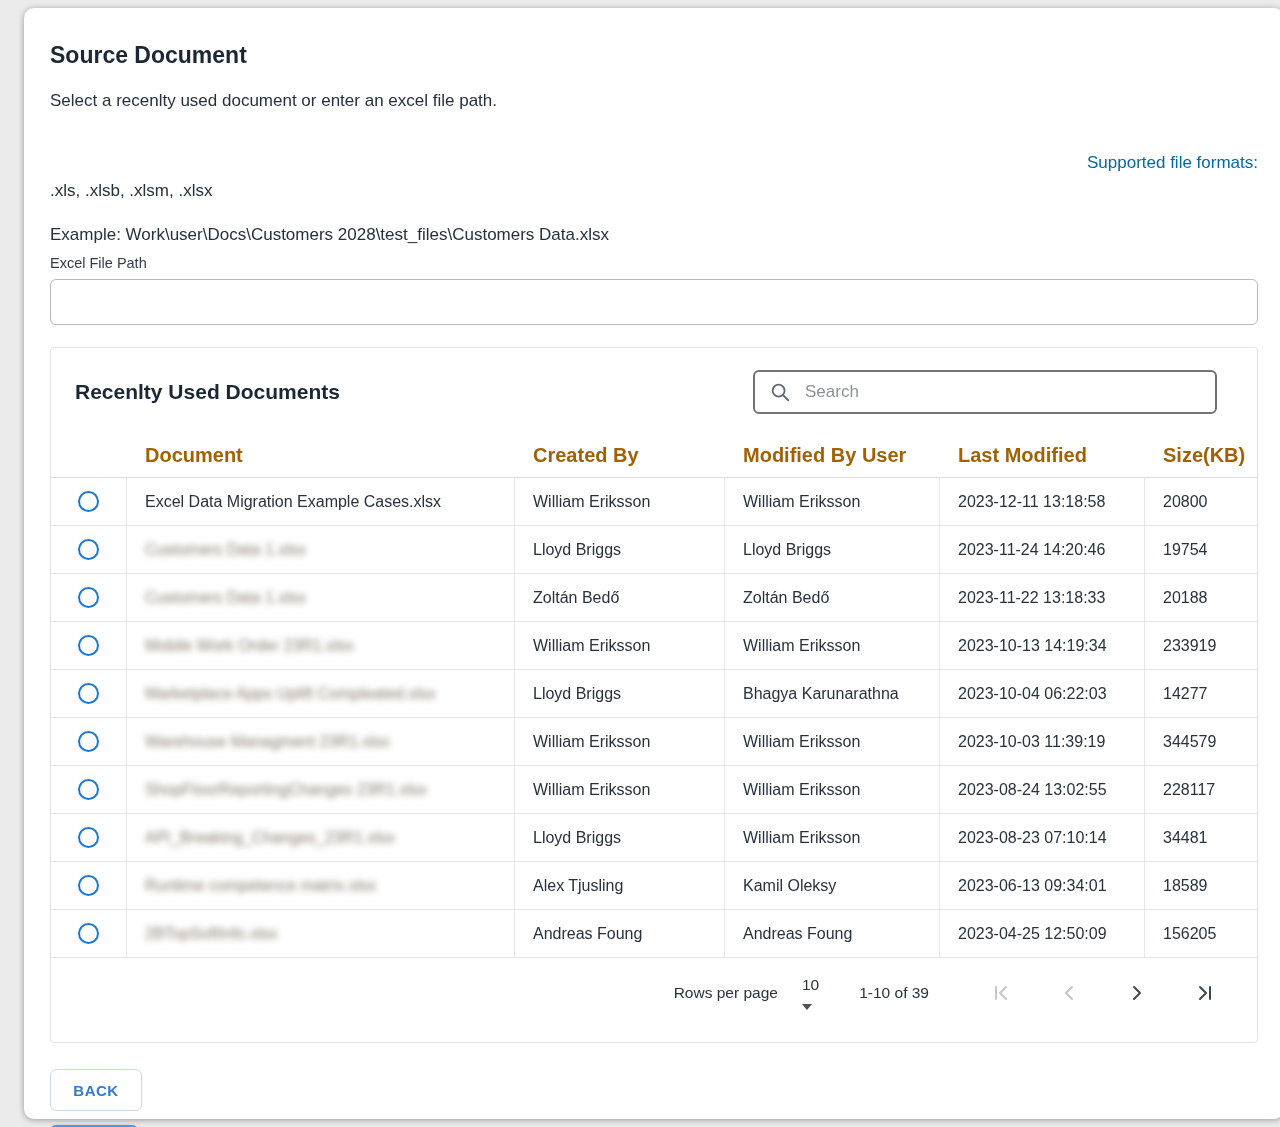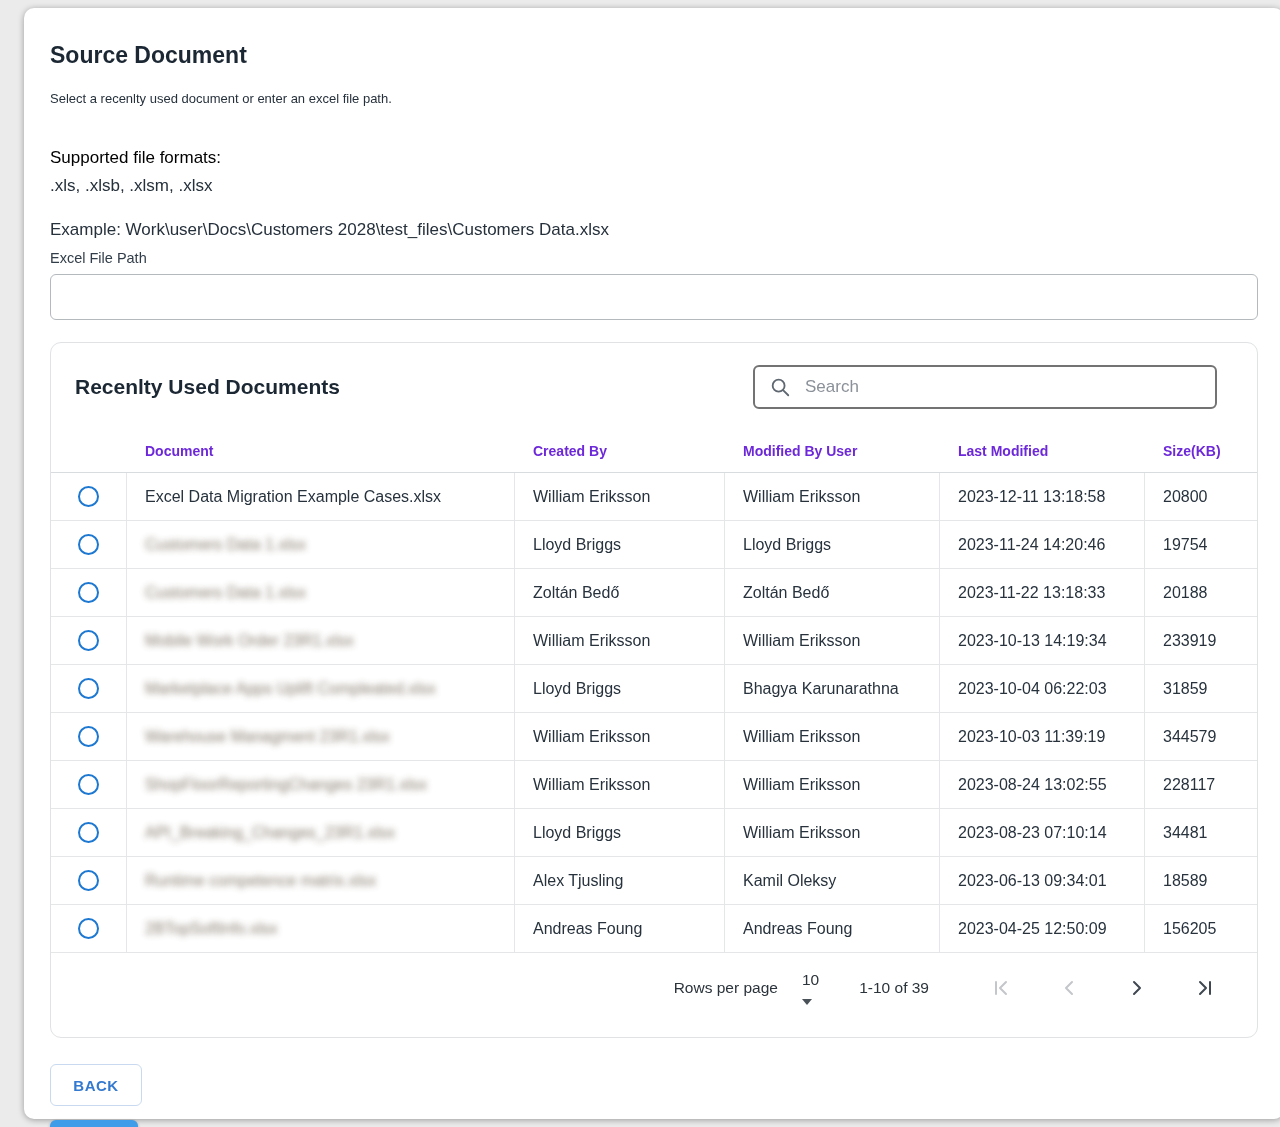--- a/index.html
+++ b/index.html
@@ -13,36 +13,36 @@
   }
   .card {
     position: absolute; left: 24px; top: 8px;
     width: 1260px; height: 1111px;
     background: #fff;
     border-radius: 10px;
     box-shadow: 0 1px 6px rgba(0,0,0,0.35);
     padding: 26px;
   }
   h1.page-title { font-size: 23px; margin: 8px 0 0; color: #1b2733; font-weight: 700; }
-  .subtitle { font-size: 13px; margin: 22px 0 0; color: #26313c; }
-  .formats-label { font-size: 17px; margin: 42px 0 0; color: #000000; }
+  .subtitle { font-size: 17px; margin: 22px 0 0; color: #26313c; }
+  .formats-label { font-size: 17px; margin: 42px 0 0; color: #0369a1; text-align: right; }
   .formats-value { font-size: 17px; margin: 8px 0 0; color: #26313c; }
   .example { font-size: 17px; margin: 24px 0 0; color: #26313c; }
   .field-label { display: block; font-size: 14.5px; margin-top: 10px; color: #313d49; }
   .file-path-input {
     margin-top: 8px; width: 100%; height: 46px;
     border: 1px solid #b4b9be; border-radius: 6px;
     font-size: 16px; padding: 0 14px; outline: none;
     font-family: "Liberation Sans", sans-serif;
     background: #fff; color: #212b36;
   }
   .panel {
     margin-top: 22px;
     border: 1px solid #e0e2e4;
-    border-radius: 11px;
+    border-radius: 4px;
     height: 696px;
     padding-top: 22px;
     overflow: hidden;
   }
   .panel-head { display: flex; justify-content: space-between; align-items: center; padding: 0 40px 0 24px; }
   .panel-head h2 { font-size: 21px; margin: 0; color: #1b2733; font-weight: 700; }
   .search {
     width: 464px; height: 44px;
     border: 2px solid #737373; border-radius: 6px;
     display: flex; align-items: center; gap: 12px;
@@ -54,21 +54,21 @@
     font-family: "Liberation Sans", sans-serif;
   }
   .search input::placeholder { color: #8b9199; }
 
   .table { margin-top: 20px; }
   .thead, .trow {
     display: grid;
     grid-template-columns: 76px 388px 210px 215px 205px 1fr;
   }
   .thead { height: 44px; align-items: center; border-bottom: 1px solid #d9dcdf; }
-  .hcell { font-size: 14px; font-weight: 700; color: #6d28d9; padding-left: 18px; white-space: nowrap; }
+  .hcell { font-size: 20px; font-weight: 700; color: #a16207; padding-left: 18px; white-space: nowrap; }
   .trow { height: 48px; border-bottom: 1px solid #e4e6e8; }
   .cell {
     display: flex; align-items: center;
     font-size: 16px; color: #27323d;
     padding-left: 18px;
     border-right: 1px solid #e4e6e8;
     overflow: hidden; white-space: nowrap; text-align: right;
   }
   .cell.lastcol { border-right: none; }
   .radio-col { justify-content: center; padding-left: 0; }
@@ -203,21 +203,21 @@
       <div class="trow">
         <div class="cell radio-col">
             <span class="radio"></span>
           </div>
         <div class="cell">
             <span class="blurred">Marketplace Apps Uplift Compleated.xlsx</span>
           </div>
         <div class="cell">Lloyd Briggs</div>
         <div class="cell">Bhagya Karunarathna</div>
         <div class="cell">2023-10-04 06:22:03</div>
-        <div class="cell lastcol">31859</div>
+        <div class="cell lastcol">14277</div>
       </div>
 
       <div class="trow">
         <div class="cell radio-col">
             <span class="radio"></span>
           </div>
         <div class="cell">
             <span class="blurred">Warehouse Managment 23R1.xlsx</span>
           </div>
         <div class="cell">William Eriksson</div>

